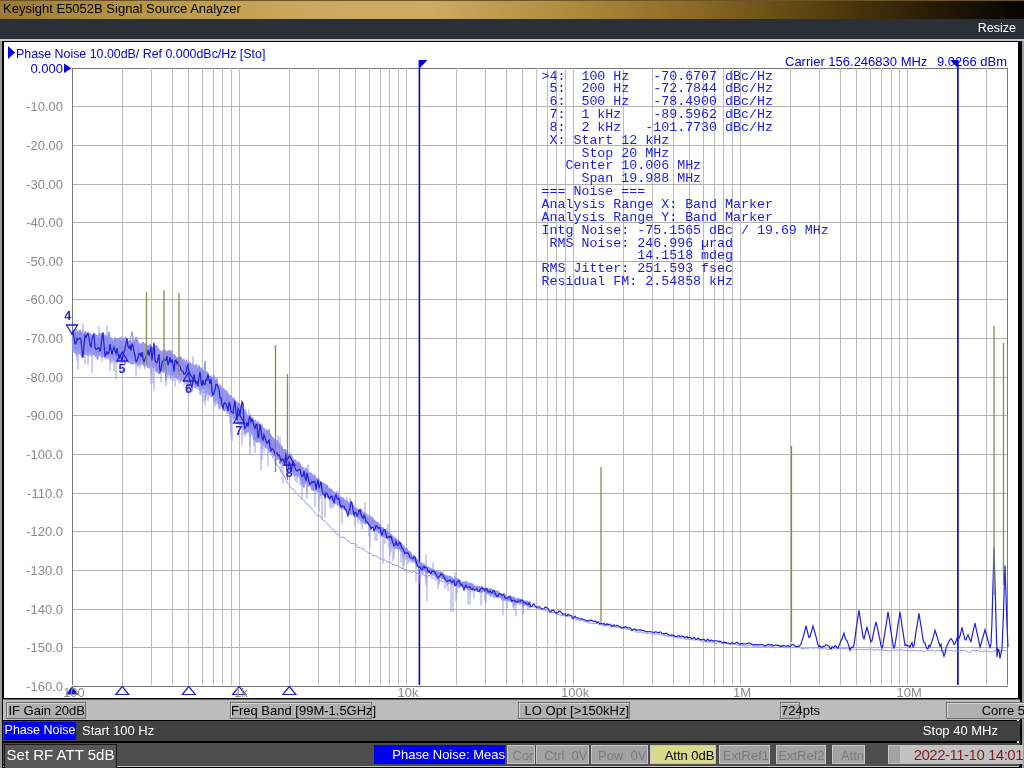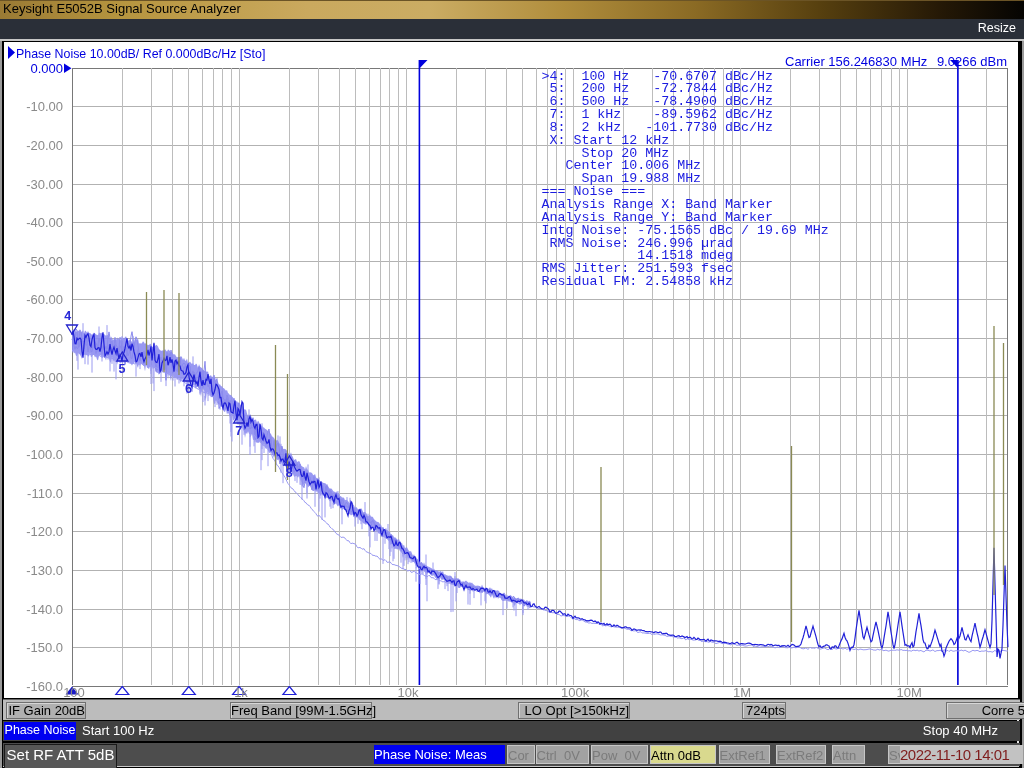--- a/index.html
+++ b/index.html
@@ -16,21 +16,21 @@
 #whiteR{left:1016.5px;top:699px;width:2px;height:66px;background:#e4e4e4}
 #bline{left:3px;top:765.4px;width:1016px;height:1.2px;background:#c9c9c9}
 #bsq{left:1008px;top:722.5px;width:9.5px;height:15px;background:#333}
 .bbar{left:3px;width:1017px}
 #barA{top:699px;height:21px;background:#bcbcbc;border-top:1px solid #666}
 #barB{top:721px;height:19.5px;background:#414141}
 #barC{top:743px;height:22.5px;background:#4d4d4d}
 .btnA{position:absolute;top:2px;height:17px;background:#b0b0b0;white-space:nowrap;
   border:1px solid #6f6f6f;box-shadow:inset 1px 1px 0 #d6d6d6;
   font-size:13px;line-height:15px;text-align:right;color:#000}
-.stat{position:absolute;top:1.5px;height:19.5px;font-size:13px;line-height:19px;text-align:left;white-space:nowrap}
+.stat{position:absolute;top:1.5px;height:19.5px;font-size:13px;line-height:19px;text-align:right;white-space:nowrap}
 .dis{background:#a2a2a2;color:#7b7b7b;border:1px solid #c6c6c6}
 </style></head><body>
 <div class="abs" id="title">Keysight E5052B Signal Source Analyzer</div>
 <div class="abs" id="bar2">Resize</div>
 <div class="abs" id="grayline"></div>
 <div class="abs" id="rightedge"></div>
 <div class="abs" style="left:0;top:41px;width:1.5px;height:727px;background:#9a9a9a"></div>
 <div class="abs" id="whiteR"></div>
 <div class="abs" id="bline"></div>
 <div class="abs" id="bsq"></div>
@@ -179,21 +179,21 @@
 <text x="541.5" y="259.40">&nbsp;&nbsp;&nbsp;&nbsp;&nbsp;&nbsp;&nbsp;&nbsp;&nbsp;&nbsp;&nbsp;&nbsp;14.1518&nbsp;mdeg</text>
 <text x="541.5" y="272.25">RMS&nbsp;Jitter:&nbsp;251.593&nbsp;fsec</text>
 <text x="541.5" y="285.10">Residual&nbsp;FM:&nbsp;2.54858&nbsp;kHz</text>
 </g>
 </svg>
 </div>
 <div class="abs bbar" id="barA">
   <div class="btnA" style="left:3px;width:80px">IF Gain 20dB</div>
   <div class="btnA" style="left:227px;width:142px">Freq Band [99M-1.5GHz]</div>
   <div class="btnA" style="left:515px;width:112px">LO Opt [&gt;150kHz]</div>
-  <div class="btnA" style="left:739px;width:44px">724pts</div>
+  <div class="btnA" style="left:777px;width:20px">724pts</div>
   <div class="btnA" style="left:943px;width:80px">Corre 5</div>
 </div>
 <div class="abs bbar" id="barB">
   <div style="position:absolute;left:1px;top:1px;width:72px;height:17.5px;background:#0000f0;color:#fff;font-size:12.5px;line-height:17px;text-align:center;white-space:nowrap">Phase Noise</div>
   <div style="position:absolute;left:79px;top:1px;color:#fff;font-size:13px;line-height:17.5px">Start 100 Hz</div>
   <div style="position:absolute;right:22px;top:1px;color:#fff;font-size:13px;line-height:17.5px">Stop 40 MHz</div>
 </div>
 <div class="abs bbar" id="barC">
   <div style="position:absolute;left:1px;top:1px;width:113px;height:34px;background:#575757;border:1px solid #1a1a1a;color:#fff;font-size:15px;line-height:19px;text-align:center">Set RF ATT 5dB</div>
   <div class="stat" style="left:371px;width:131px;background:#0000f0;color:#fff">Phase Noise: Meas</div>

